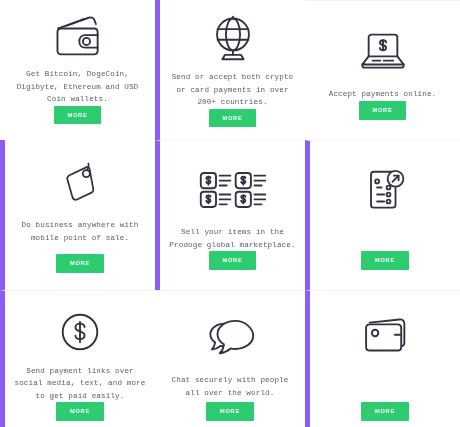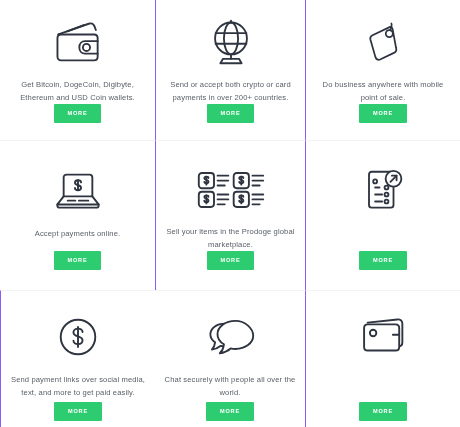--- a/index.html
+++ b/index.html
@@ -26,21 +26,21 @@
     position: relative;
     display: flex;
     flex-direction: column;
     align-items: center;
     box-sizing: border-box;
     padding: 0 8px;
     overflow: hidden;
   }
   
   .feature-card.col-2, .feature-card.col-3 {
-    border-left: 1px solid #8b5cf6;
+    border-left: 5px solid #8b5cf6;
   }
   
   .feature-card.row-2, .feature-card.row-3 {
     border-top: 1px solid #f2f3f5;
   }
   .icon-wrap {
     display: flex;
     align-items: center;
     justify-content: center;
     height: 56px;
@@ -57,20 +57,21 @@
     fill: none;
   }
   .feature-text {
     margin-top: 9px;
     font-size: 7.6px;
     line-height: 12.5px;
     text-align: center;
     color: #5a6069;
     letter-spacing: 0.12px;
     max-width: 142px;
+    font-family: Liberation Mono, monospace;
   }
   .more-button {
     margin-top: auto;
     margin-bottom: 18px;
     background: #2ecc71;
     color: #ffffff;
     font-size: 5.6px;
     font-weight: bold;
     letter-spacing: 0.8px;
     padding: 7px 14px 6px;
@@ -112,45 +113,45 @@
         <path d="M8.6 29 L43.4 29"></path>
         <path d="M26 5 L26 3"></path>
         <path d="M26 41 L26 46"></path>
         <path d="M17 46 L35 46 L38 51 L14 51 Z"></path>
       </svg>
     </div>
     <div class="feature-text">Send or accept both crypto or card payments in over 200+ countries.</div>
     <button class="more-button">MORE</button>
   </div>
 
-  <div class="feature-card row-1 col-3">
-    <div class="icon-wrap">
-      <svg viewBox="0 0 50 52" width="42" height="44">
-        <path d="M33.5 8 L12.5 18 C10.5 19 9.5 21 10 23 L16 44 C16.8 46.5 19.2 47.8 21.5 46.8 L38 39 C40.3 38 41.3 35.6 40.6 33.2 L36.6 11.5 C36.2 9.2 35.5 8 33.5 8 Z"></path>
-        <circle cx="32.5" cy="16" r="4.2"></circle>
-        <path d="M33.5 12 C35 8.5 36 6 35 4"></path>
-      </svg>
-    </div>
-    <div class="feature-text">Do business anywhere with mobile point of sale.</div>
-    <button class="more-button">MORE</button>
-  </div>
-
   <div class="feature-card row-2 col-1">
     <div class="icon-wrap">
       <svg viewBox="0 0 58 44" width="52" height="40">
         <path d="M13 7 C13 5 14.3 3.8 16.2 3.8 L41.8 3.8 C43.7 3.8 45 5 45 7 L45 28 L13 28 Z"></path>
         <path d="M13 28 L6 37 L52 37 L45 28"></path>
         <path d="M6 37 L6 38.5 C6 39.8 7 40.6 8.4 40.6 L49.6 40.6 C51 40.6 52 39.8 52 38.5 L52 37"></path>
         <path d="M17.5 32.8 L26 32.8"></path>
         <path d="M30 32.8 L40.5 32.8"></path>
         <path d="M29 10 L29 21"></path>
         <path d="M32.4 12.4 C32.4 10.9 30.9 10 29 10 C27.1 10 25.6 11 25.6 12.8 C25.6 16.4 32.4 14.8 32.4 18.3 C32.4 20.1 30.9 21.1 29 21.1 C27.1 21.1 25.6 20.2 25.6 18.7"></path>
       </svg>
     </div>
     <div class="feature-text">Accept payments online.</div>
+    <button class="more-button">MORE</button>
+  </div>
+
+  <div class="feature-card row-1 col-3">
+    <div class="icon-wrap">
+      <svg viewBox="0 0 50 52" width="42" height="44">
+        <path d="M33.5 8 L12.5 18 C10.5 19 9.5 21 10 23 L16 44 C16.8 46.5 19.2 47.8 21.5 46.8 L38 39 C40.3 38 41.3 35.6 40.6 33.2 L36.6 11.5 C36.2 9.2 35.5 8 33.5 8 Z"></path>
+        <circle cx="32.5" cy="16" r="4.2"></circle>
+        <path d="M33.5 12 C35 8.5 36 6 35 4"></path>
+      </svg>
+    </div>
+    <div class="feature-text">Do business anywhere with mobile point of sale.</div>
     <button class="more-button">MORE</button>
   </div>
 
   <div class="feature-card row-2 col-2">
     <div class="icon-wrap">
       <svg viewBox="0 0 76 42" width="68" height="38">
         <rect x="2" y="2" width="17" height="17" rx="3.5"></rect>
         <path d="M10.5 6 L10.5 15"></path>
         <path d="M12.8 7.6 C12.8 6.6 11.8 6 10.5 6 C9.2 6 8.2 6.7 8.2 7.9 C8.2 10.3 12.8 9.2 12.8 11.6 C12.8 12.8 11.8 13.5 10.5 13.5 C9.2 13.5 8.2 12.9 8.2 11.9"></path>
         <path d="M23 5 L35 5"></path>

